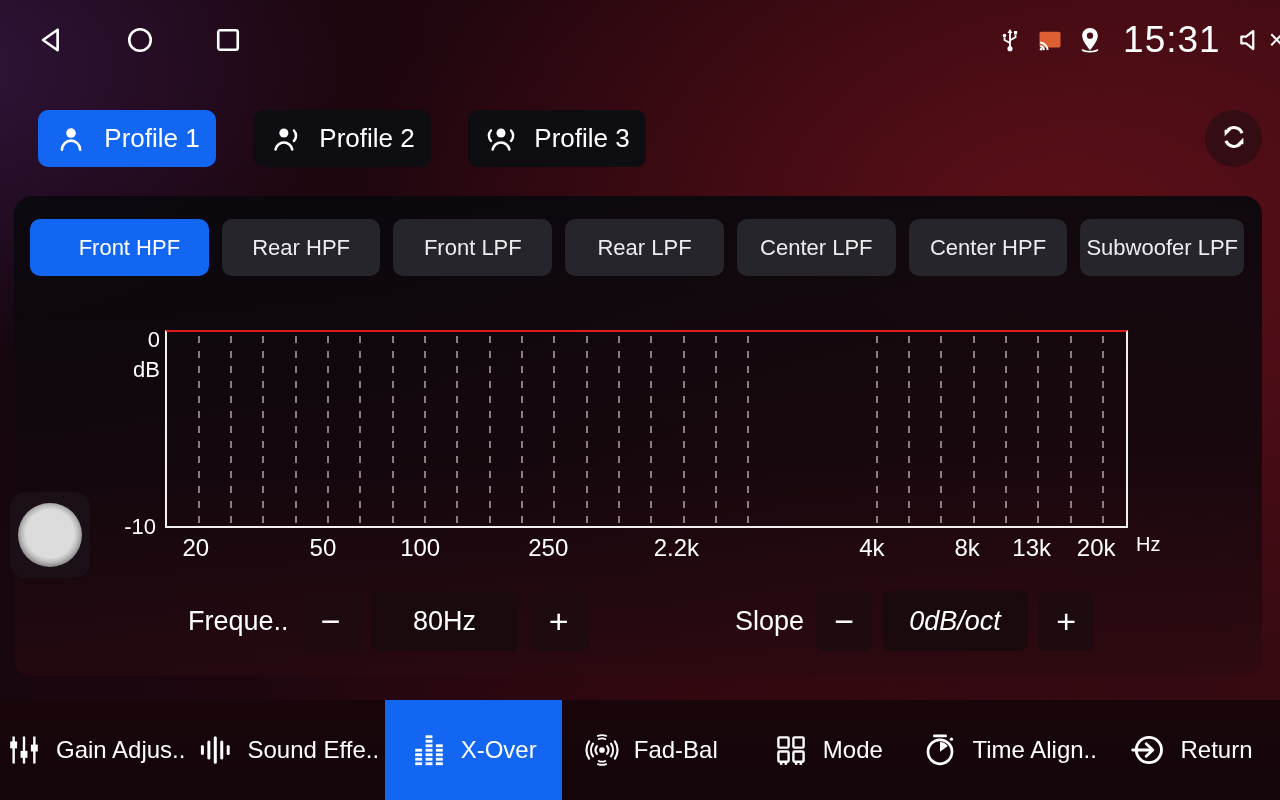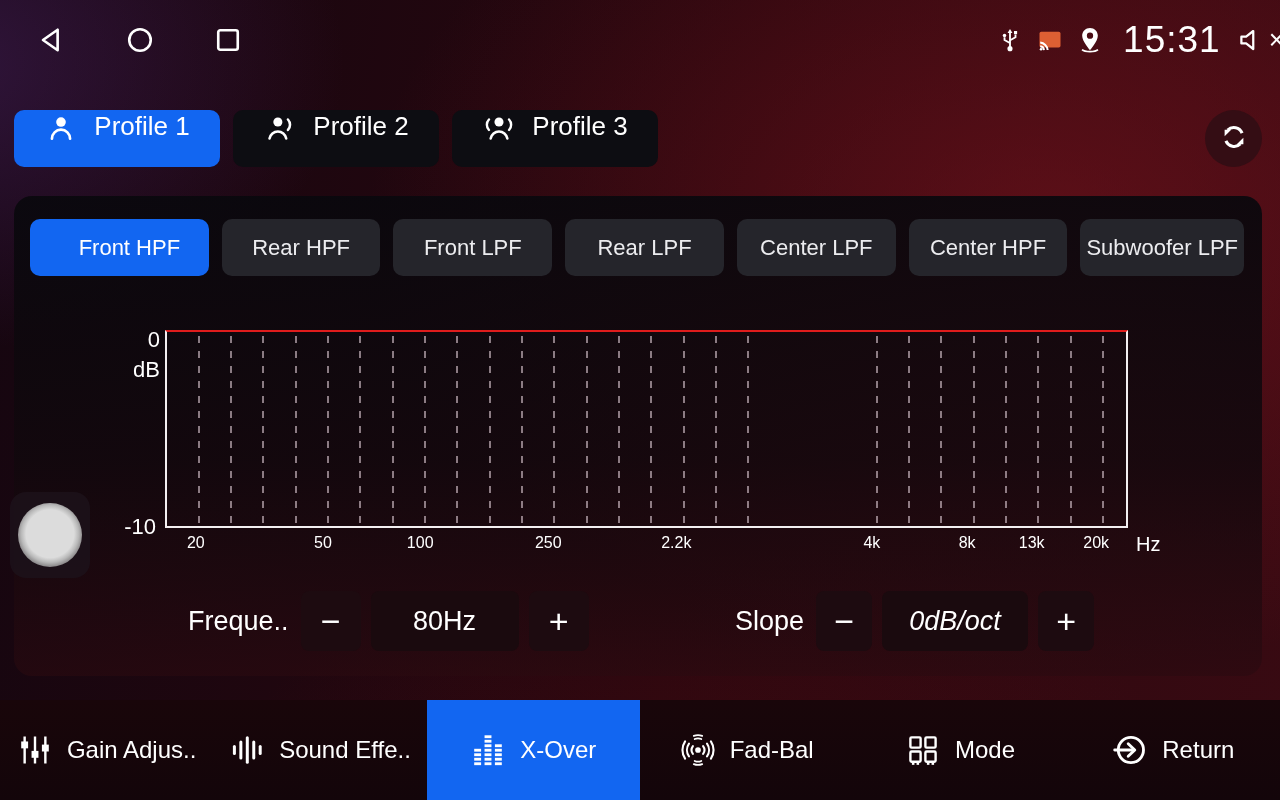--- a/index.html
+++ b/index.html
@@ -18,23 +18,23 @@
   .andro-nav svg{width:30px;height:30px;}
   .sb-right{position:absolute;right:16px;top:14px;display:flex;align-items:center;gap:10px;height:52px;}
   .sb-right .sb-ic{width:30px;height:30px;display:flex;align-items:center;justify-content:center;}
   .sb-right svg{width:28px;height:28px;}
   .sb-time{font-size:37px;font-weight:400;letter-spacing:1px;margin:0 6px 0 8px;}
   .sb-vol{display:flex;align-items:center;gap:2px;}
   .sb-vol svg{width:30px;height:30px;}
   .sb-vol-text{font-size:27px;font-weight:400;}
 
   .profile-row{position:absolute;left:14px;top:110px;display:flex;gap:13px;height:57px;}
-  .profile-btn{display:flex;align-items:flex-start;justify-content:center;gap:16px;width:206px;height:57px;
+  .profile-btn{display:flex;align-items:center;justify-content:center;gap:16px;width:178px;height:57px;
     border-radius:10px;background:#0d0d12;border:none;color:#fff;font-size:26px;cursor:pointer;
-    font-family:inherit;}
+    font-family:inherit;margin-left:24px;}
   .profile-btn.active{background:var(--accent,#1266f1);}
   .profile-btn .p-icon{width:34px;height:34px;display:flex;}
   .profile-btn svg{width:34px;height:34px;}
   .refresh-btn{position:absolute;left:1205px;top:110px;width:57px;height:57px;border-radius:50%;
     background:#340d14;border:none;display:flex;align-items:center;justify-content:center;cursor:pointer;}
   .refresh-btn svg{width:34px;height:34px;}
 
   .panel{position:absolute;left:14px;top:196px;width:1248px;height:480px;border-radius:18px;
     background:linear-gradient(180deg, rgba(9,8,13,0.92) 0%, rgba(17,8,13,0.85) 55%, rgba(42,10,16,0.62) 100%);}
 
@@ -42,21 +42,21 @@
   .filter-tab{flex:1;height:57px;border-radius:10px;background:#25252b;border:none;color:#ececef;
     font-size:22px;display:flex;align-items:center;justify-content:center;cursor:pointer;font-family:inherit;white-space:nowrap;}
   .filter-tab.active{background:var(--accent,#1266f1);color:#fff;padding-left:26px;}
 
   .plot{position:absolute;left:165px;top:330px;width:963px;height:198px;
     border-left:2px solid #f3eff1;border-right:2px solid #f3eff1;border-bottom:2px solid #f3eff1;
     border-top:2px solid var(--curve,#df1c1c);box-sizing:border-box;}
   .gridline{position:absolute;top:4px;bottom:2px;width:2px;
     background:repeating-linear-gradient(to bottom, rgba(214,195,204,0.62) 0 7px, rgba(0,0,0,0) 7px 15px);}
   .ylab{position:absolute;font-size:22px;color:#fff;text-align:right;width:48px;}
-  .xlab{position:absolute;top:534px;transform:translateX(-50%);font-size:16px;color:#fff;white-space:nowrap;}
+  .xlab{position:absolute;top:534px;transform:translateX(-50%);font-size:24px;color:#fff;white-space:nowrap;}
   .hz-lab{position:absolute;left:1136px;top:533px;font-size:20px;color:#fff;}
 
   .knob-wrap{position:absolute;left:10px;top:492px;width:80px;height:86px;border-radius:16px;
     background:rgba(28,18,26,0.85);display:flex;align-items:center;justify-content:center;cursor:pointer;}
   .knob{width:64px;height:64px;border-radius:50%;
     background:radial-gradient(circle at 50% 48%, #dcdcdc 0 52%, #b9b9b9 62%, #7d7a7c 74%, #4a4148 86%, #2a222a 100%);}
 
   .ctrl-group{position:absolute;top:591px;display:flex;align-items:center;gap:10px;height:60px;}
   .ctrl-label{font-size:27px;color:#fff;margin-right:2px;white-space:nowrap;}
   .step-btn{width:60px;height:60px;border-radius:8px;background:#1d0b10;border:none;color:#fff;
@@ -331,20 +331,31 @@
               <rect x="7.7" y="20.2" width="1.7" height="1.7"></rect>
               <rect x="14.6" y="20.2" width="1.7" height="1.7"></rect>
               <rect x="17.7" y="20.2" width="1.7" height="1.7"></rect>
             </g>
           </svg>
         </span>
         <span>Mode</span>
       </button>
       <button class="bnav-item">
         <span class="b-icon">
+          <svg viewBox="0 0 24 24">
+            <circle cx="12" cy="13.2" r="8" fill="none" stroke="#fff" stroke-width="1.8"></circle>
+            <path d="M12 13.2V6.6a6.6 6.6 0 0 1 5.2 2.8z" fill="#fff"></path>
+            <path d="M8.2 2.6h7.6" stroke="#fff" stroke-width="1.8" stroke-linecap="round"></path>
+            <circle cx="19.6" cy="4.8" r="1.1" fill="#fff"></circle>
+          </svg>
+        </span>
+        <span>Time Align..</span>
+      </button>
+      <button class="bnav-item">
+        <span class="b-icon">
           <svg viewBox="0 0 24 24" fill="none" stroke="#fff" stroke-width="1.9">
             <circle cx="12.6" cy="12" r="8.4"></circle>
             <path d="M1.8 12h12.4" stroke-linecap="round"></path>
             <path d="M10.8 7.8l4.4 4.2-4.4 4.2" stroke-linejoin="round" stroke-linecap="round"></path>
           </svg>
         </span>
         <span>Return</span>
       </button>
     </div>
 

